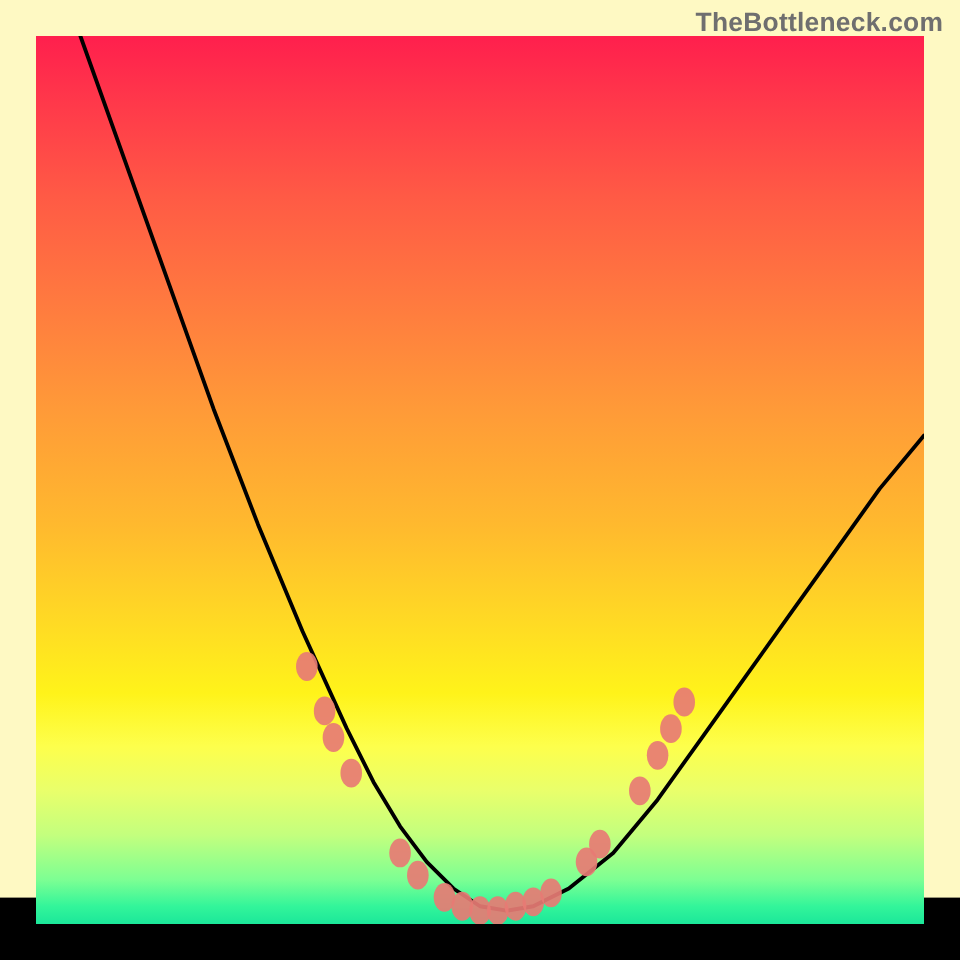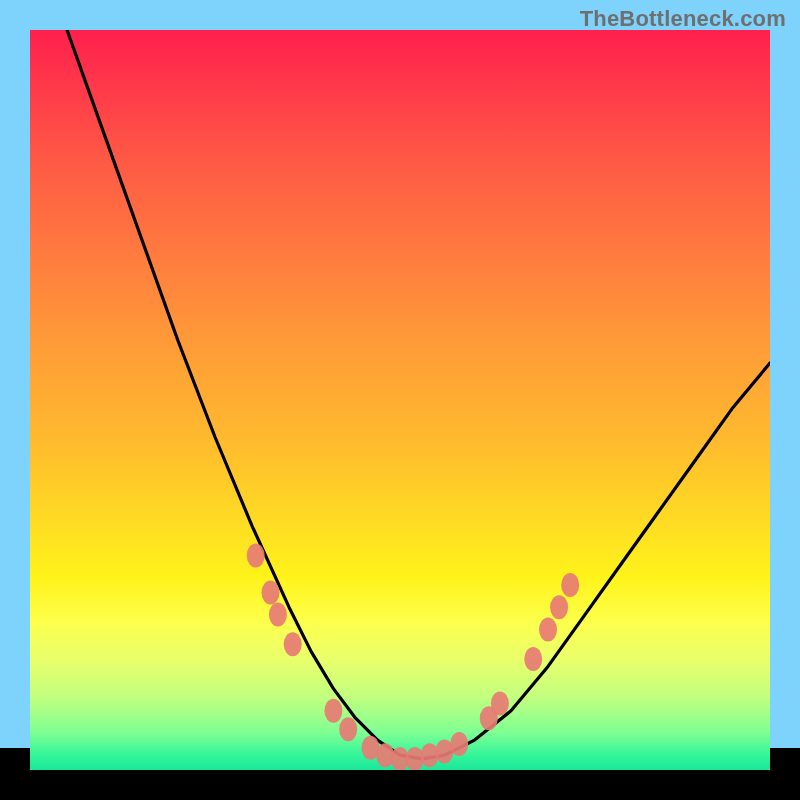--- a/index.html
+++ b/index.html
@@ -8,21 +8,21 @@
     width: 800px;
     height: 800px;
     background: #000;
     overflow: hidden;
     font-family: Arial, Helvetica, sans-serif;
   }
   .stage {
     position: relative;
     width: 800px;
     height: 748px;
-    background: #7dd3fc;
+    background: #fef9c3;
   }
   .plot {
     position: absolute;
     left: 30px;
     top: 30px;
     width: 740px;
     height: 740px;
     
     background: linear-gradient(
       to bottom,

